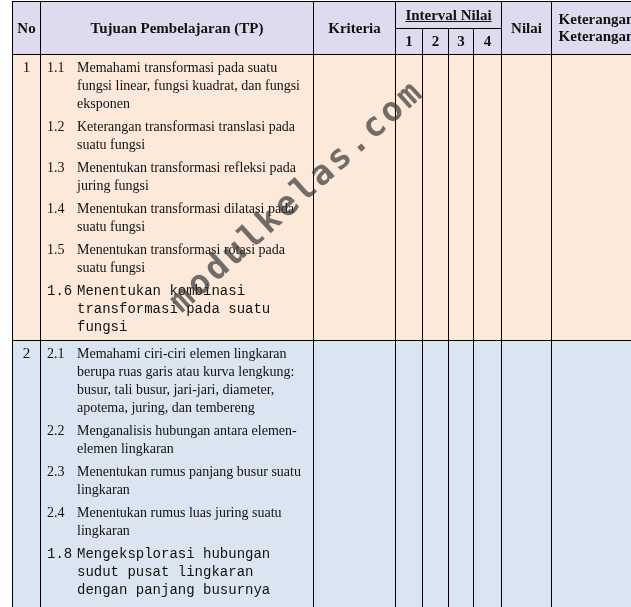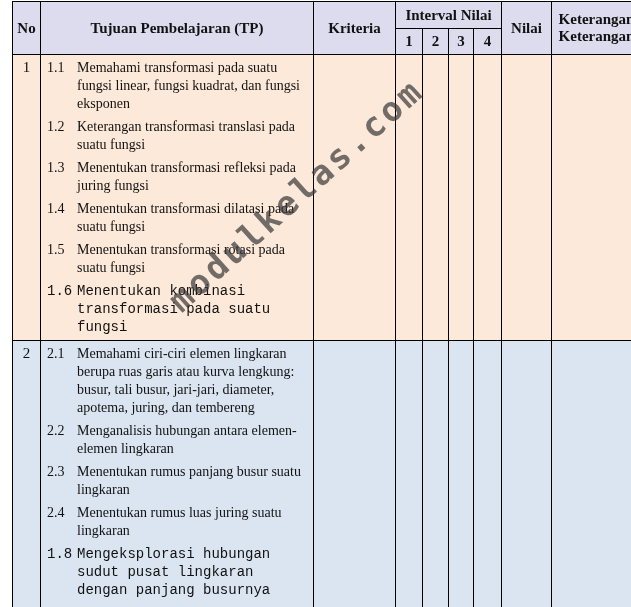--- a/index.html
+++ b/index.html
@@ -1,20 +1,20 @@
 <!DOCTYPE html>
 <html><head>
 <meta charset="utf-8">
 <style>
   html, body { margin:0; padding:0; background:#ffffff; }
   body { width:631px; height:607px; position:relative; overflow:hidden; font-family:"Liberation Serif", "DejaVu Serif", serif; color:#111; }
   table { position:absolute; left:12px; top:1px; border-collapse:collapse; table-layout:fixed; width:629px; }
   td, th { border:1.5px solid #000; padding:0; vertical-align:top; }
   th { background:#dcdcee; font-weight:bold; font-size:15px; text-align:center; vertical-align:middle; line-height:17px; }
-  .h1 { height:26px; }
+  .h1 { height:26px;text-decoration:underline; }
   .h2 { height:25px; }
   tr.r1 td { background:#fde9d9; }
   tr.r2 td { background:#dbe5f1; }
   .no { text-align:center; font-size:15px; padding-top:4px; }
   .tp { padding:4px 4px 4px 6px; }
   .item { display:flex; font-size:14px; line-height:18px; margin-bottom:5px; }
   .item:last-child { margin-bottom:0;font-family:Liberation Mono, monospace; }
   .num { width:30px; flex:none; }
   .txt { flex:1; }
   .watermark { position:absolute; left:160px; top:290px; transform:rotate(-42deg); transform-origin:left top; font-family:"DejaVu Sans Mono", monospace; font-weight:bold; font-size:34px; letter-spacing:3px; color:rgba(60,60,60,0.72); pointer-events:none; white-space:nowrap; }

